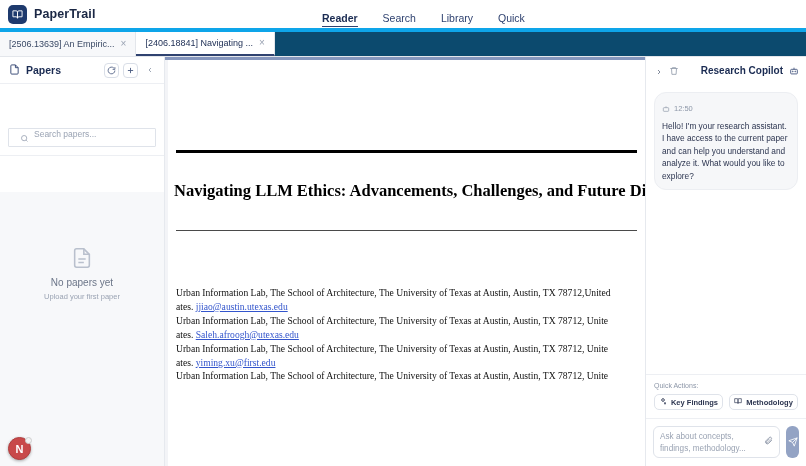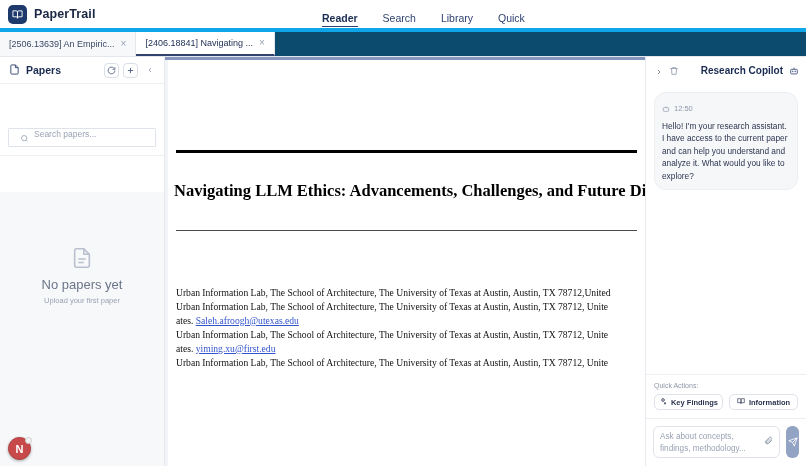--- a/index.html
+++ b/index.html
@@ -75,21 +75,21 @@
   }
   .sb-search input {
     border: 0; outline: 0; font-size: 8.5px; color: #33405c;
     font-family: "Liberation Sans", sans-serif; width: 100%; background: transparent;
   }
   .sb-search input::placeholder { color: #9aa3b3; }
   .sb-empty {
     flex: 1; background: #f7f8fa; display: flex; flex-direction: column;
     align-items: center; padding-top: 55px; gap: 4px;
   }
-  .empty-t1 { font-size: 13px; color: #6b7588; }
+  .empty-t1 { font-size: 10px; color: #6b7588; }
   .empty-t2 { font-size: 7.5px; color: #9aa3b3; }
 
   
   .viewer { flex: 1; position: relative; background: #f3f4f7; overflow: hidden; }
   .progress-bar { height: 3px; background: #8596bd; width: 100%; }
   .page-sheet {
     position: absolute; left: 3px; right: 0; top: 3px; bottom: 0;
     background: #ffffff; overflow: hidden;
   }
   .doc-inner { padding: 0 6px; }
@@ -268,20 +268,21 @@
 
     <div class="page-sheet">
       <div class="doc-inner">
         <div class="rule-thick"></div>
         <div class="doc-title">Navigating LLM Ethics: Advancements, Challenges, and Future Directions</div>
         <div class="rule-thin"></div>
 
 
         <div class="affils">
           <div class="affil">Urban Information Lab, The School of Architecture, The University of Texas at Austin, Austin, TX 78712,United</div>
+          <div class="affil"><span>ates.</span> <span class="mail">jjiao@austin.utexas.edu</span></div>
           <div class="affil">Urban Information Lab, The School of Architecture, The University of Texas at Austin, Austin, TX 78712, Unite</div>
           <div class="affil"><span>ates.</span> <span class="mail">Saleh.afroogh@utexas.edu</span></div>
           <div class="affil">Urban Information Lab, The School of Architecture, The University of Texas at Austin, Austin, TX 78712, Unite</div>
           <div class="affil"><span>ates.</span> <span class="mail">yiming.xu@first.edu</span></div>
           <div class="affil">Urban Information Lab, The School of Architecture, The University of Texas at Austin, Austin, TX 78712, Unite</div>
         </div>
       </div>
     </div>
 
   </div>
@@ -336,21 +337,21 @@
           </span>
           <span>Key Findings</span>
         </div>
         <div class="quick-btn">
           <span>
             <svg width="8" height="8" viewBox="0 0 24 24" fill="none" stroke="#2c3550" stroke-width="2">
               <path d="M2 5h8a2 2 0 0 1 2 2v12a2 2 0 0 0-2-2H2z"></path>
                 <path d="M22 5h-8a2 2 0 0 0-2 2v12a2 2 0 0 1 2-2h8z"></path>
             </svg>
           </span>
-          <span>Information</span>
+          <span>Methodology</span>
         </div>
       </div>
     </div>
 
     <div class="composer">
       <div class="composer-box">
         <textarea placeholder="Ask about concepts, findings, methodology..." style=""></textarea>
         <span>
           <svg width="9" height="9" viewBox="0 0 24 24" fill="none" stroke="#7b8599" stroke-width="2">
             <path d="M21 11l-9 9a5 5 0 0 1-7-7l9-9a3.5 3.5 0 1 1 5 5l-9 9a2 2 0 0 1-3-3l8-8"></path>

